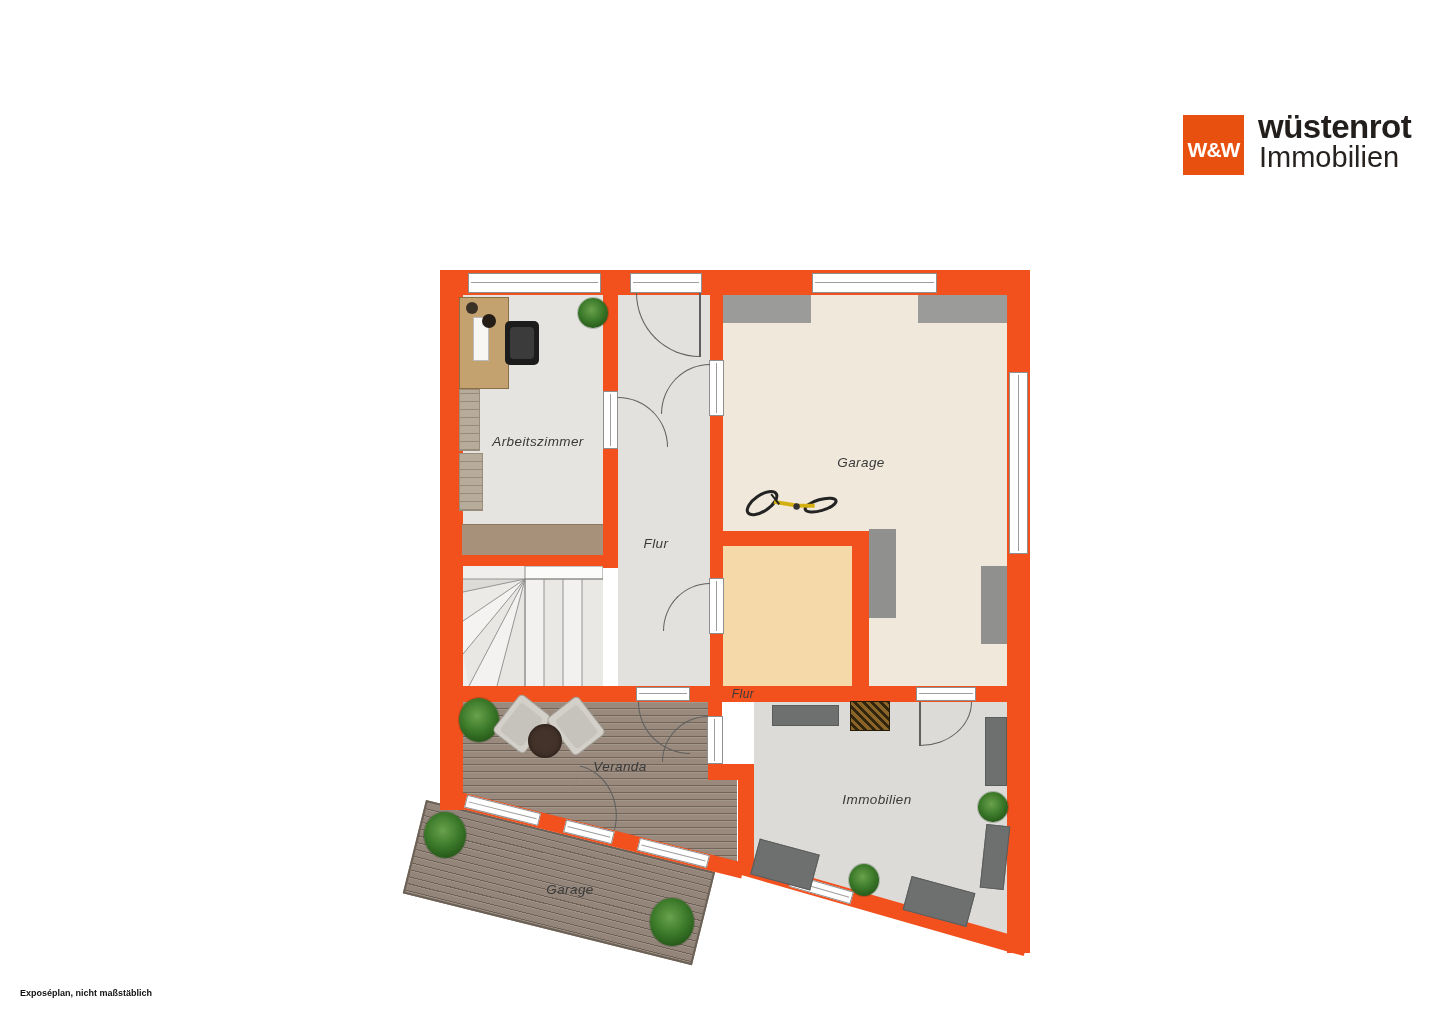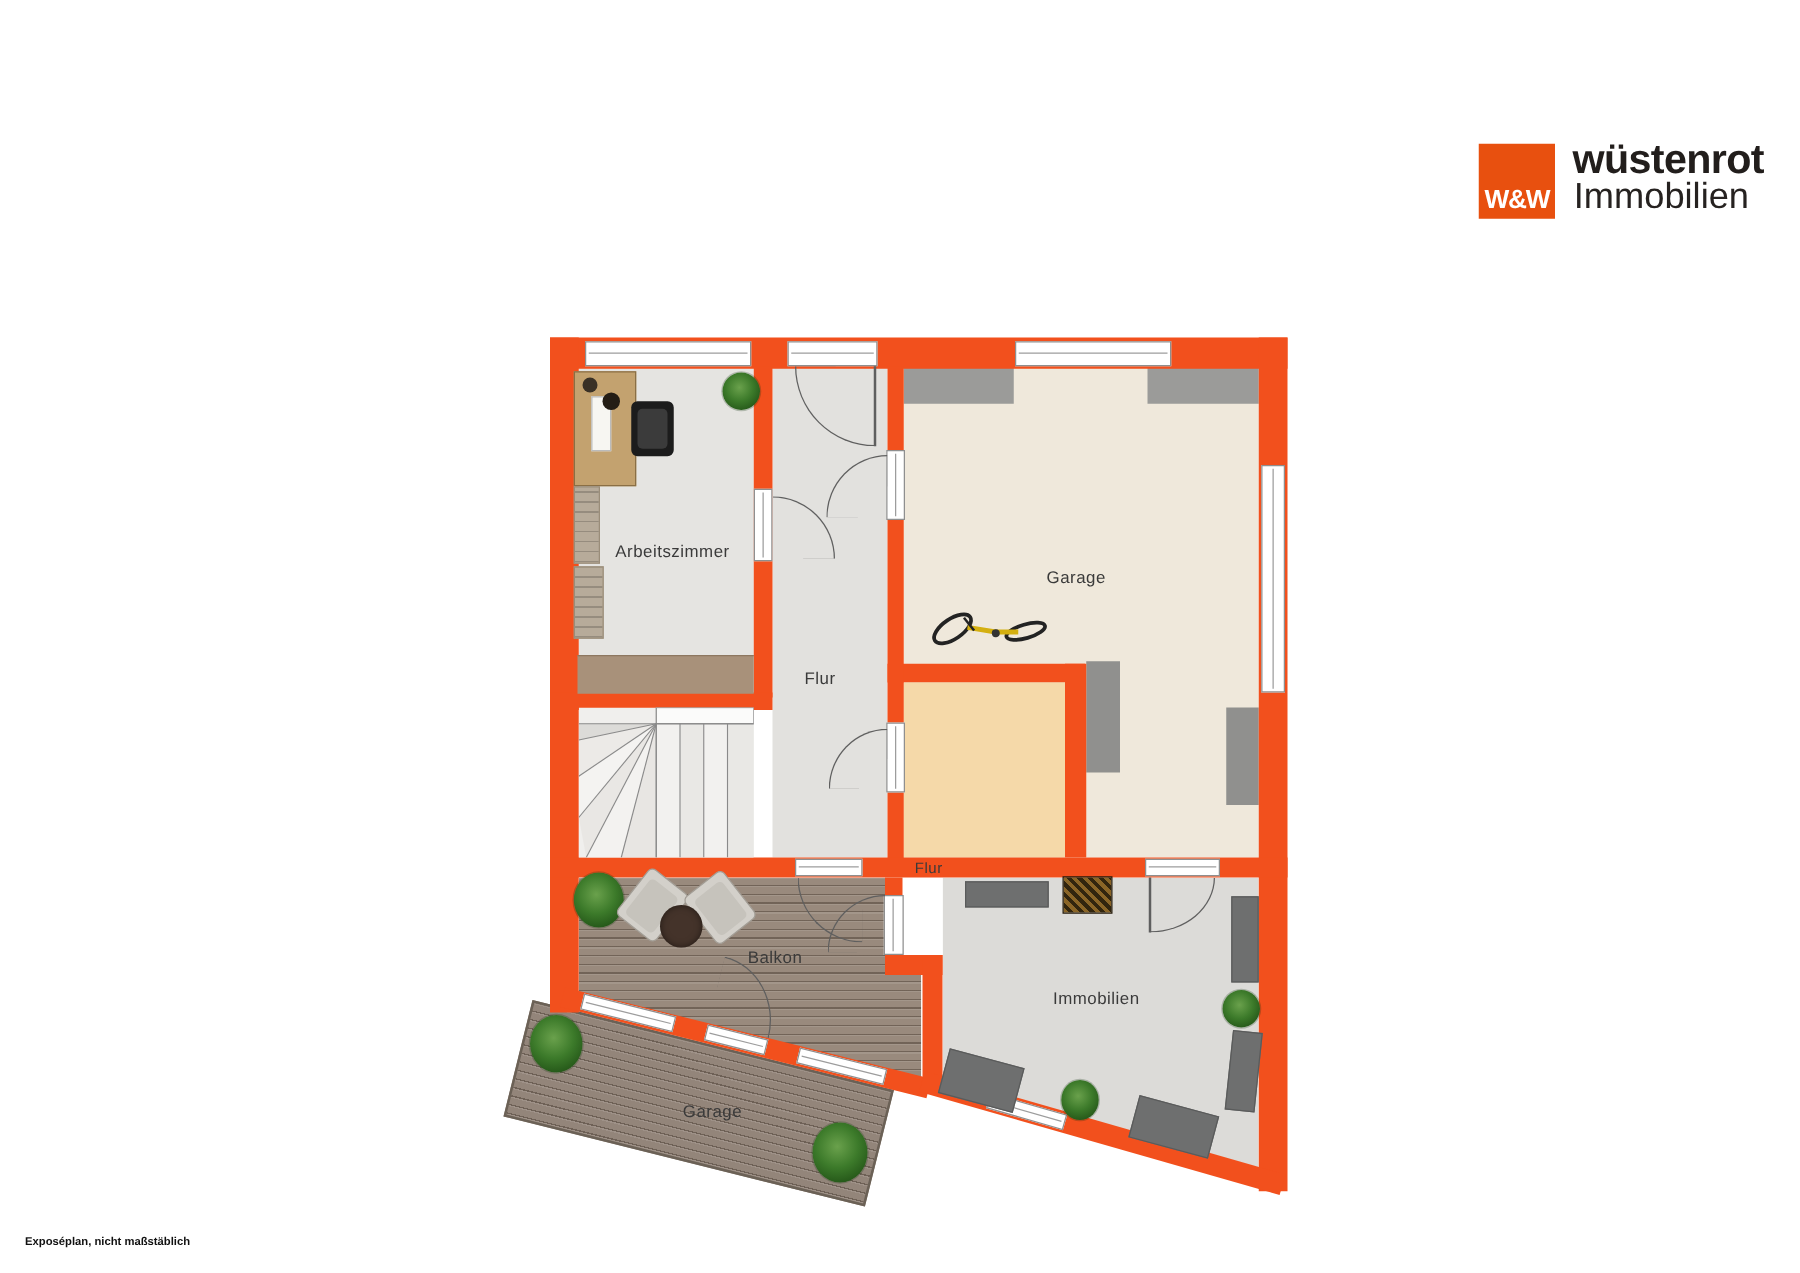--- a/index.html
+++ b/index.html
@@ -15,29 +15,29 @@
   .label.small{font-size:12px;}
   .wood{background-color:#998a7d;background-image:repeating-linear-gradient(180deg, rgba(255,255,255,.10) 0px, rgba(255,255,255,.10) 1px, rgba(0,0,0,0) 1px, rgba(0,0,0,0) 6px, rgba(40,28,18,.35) 6px, rgba(40,28,18,.35) 7px);}
   .plant{position:absolute;border-radius:50%;background:radial-gradient(circle at 45% 40%, #6aa14c 0%, #3c7a2a 45%, #245618 80%, #1b4512 100%);box-shadow:0 0 0 1px rgba(20,50,15,.25);}
   .bench{position:absolute;background:#6e6f6f;border:1px solid #5a5b5b;box-sizing:border-box;}
   .grayblock{position:absolute;background:#97978f;}
   .vchair{position:absolute;background:#d3d0ca;border:1px solid #a39e96;border-radius:5px;}
   .vchair::after{content:"";position:absolute;left:5px;right:5px;top:6px;bottom:4px;background:#c6c3bc;border-radius:4px;}
   .shelf{position:absolute;background:#b7ab9a;background-image:repeating-linear-gradient(0deg, rgba(0,0,0,.18) 0 1px, rgba(0,0,0,0) 1px 8px);border:1px solid #9a8d79;box-sizing:border-box;}
   .woven{position:absolute;background:repeating-linear-gradient(45deg,#8a6527 0 3px,#32250e 3px 6px);border:1px solid #241a08;box-sizing:border-box;}
   .logo-square{position:absolute;left:1183px;top:115px;width:61px;height:60px;background:#e8500f;display:flex;align-items:flex-end;justify-content:center;}
-  .logo-mono{color:#fff;font-weight:bold;font-size:21px;letter-spacing:-1px;line-height:1;padding-bottom:5px;}
+  .logo-mono{color:#fff;font-weight:bold;font-size:21px;letter-spacing:-1px;line-height:1;padding-bottom:15px;}
   .brand-name{position:absolute;left:1258px;top:110px;font-size:33px;font-weight:bold;color:#221e1c;letter-spacing:-.5px;line-height:1;}
   .brand-div{position:absolute;left:1259px;top:143px;font-size:29px;font-weight:400;color:#262220;line-height:1;}
   .footer-note{position:absolute;left:20px;top:988px;font-size:9px;font-weight:bold;color:#111;}
 </style>
 </head>
 <body>
 
-<div style="position:absolute;inset:0;">
+<div style="position:absolute;inset:0;font-style:italic;">
 
   <div class="floor" style="left:463px;top:293px;width:140px;height:263px;background:#e5e4e1;"></div>
   <div class="floor" style="left:463px;top:566px;width:140px;height:120px;background:#efeeec;"></div>
   <div class="floor" style="left:618px;top:293px;width:92px;height:393px;background:#e2e1de;"></div>
   <div class="floor" style="left:723px;top:293px;width:284px;height:393px;background:#efe8db;"></div>
   <div class="floor wood" style="left:463px;top:702px;width:291px;height:168px;clip-path:polygon(0px 0px,245px 0px,245px 62px,274px 62px,274px 162px,0px 93px);"></div>
   <div class="floor" style="left:754px;top:702px;width:253px;height:236px;background:#dcdbd8;clip-path:polygon(0px 0px,253px 0px,253px 232px,0px 160px);"></div>
   <div class="floor wood" style="left:426px;top:800px;width:298px;height:96px;background-color:#93857a;border:2px solid #6b6156;box-sizing:border-box;transform:rotate(14deg);transform-origin:0 0;"></div>
 
   <div class="grayblock" style="left:723px;top:294px;width:88px;height:29px;background:#9b9b99;"></div>
@@ -157,21 +157,21 @@
   <div class="plant" style="left:978px;top:792px;width:30px;height:30px;"></div>
   <div class="plant" style="left:849px;top:864px;width:30px;height:32px;"></div>
 
   <div class="plant" style="left:424px;top:812px;width:42px;height:46px;"></div>
   <div class="plant" style="left:650px;top:898px;width:44px;height:48px;"></div>
 
   <div class="label" style="left:538px;top:441px;">Arbeitszimmer</div>
   <div class="label" style="left:656px;top:543px;">Flur</div>
   <div class="label" style="left:861px;top:462px;">Garage</div>
   <div class="label small" style="left:743px;top:694px;">Flur</div>
-  <div class="label" style="left:620px;top:766px;">Balkon</div>
+  <div class="label" style="left:620px;top:766px;">Veranda</div>
   <div class="label" style="left:877px;top:799px;">Immobilien</div>
   <div class="label" style="left:570px;top:889px;">Garage</div>
 </div>
 
 <div>
   <div class="logo-square">
     <span class="logo-mono">W&amp;W</span>
   </div>
   <div class="brand-name">wüstenrot</div>
   <div class="brand-div">Immobilien</div>

